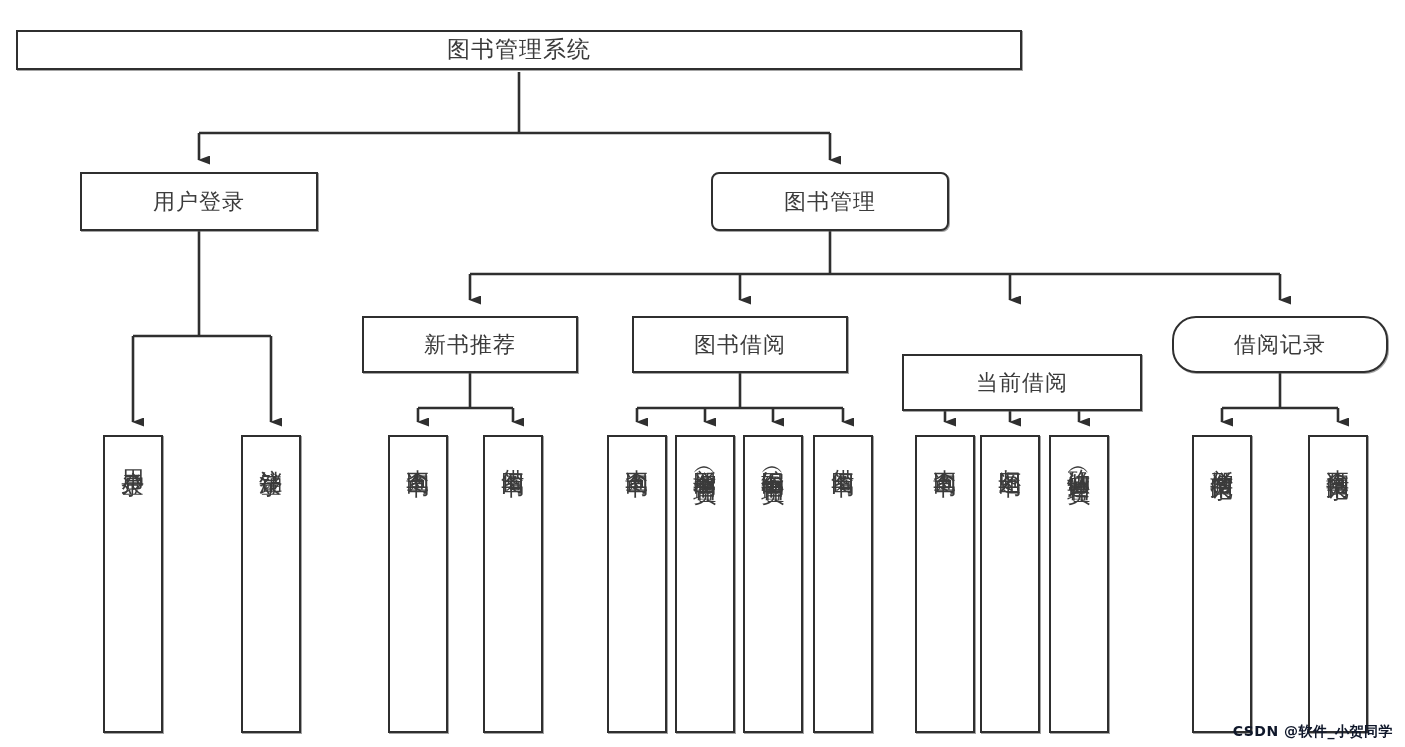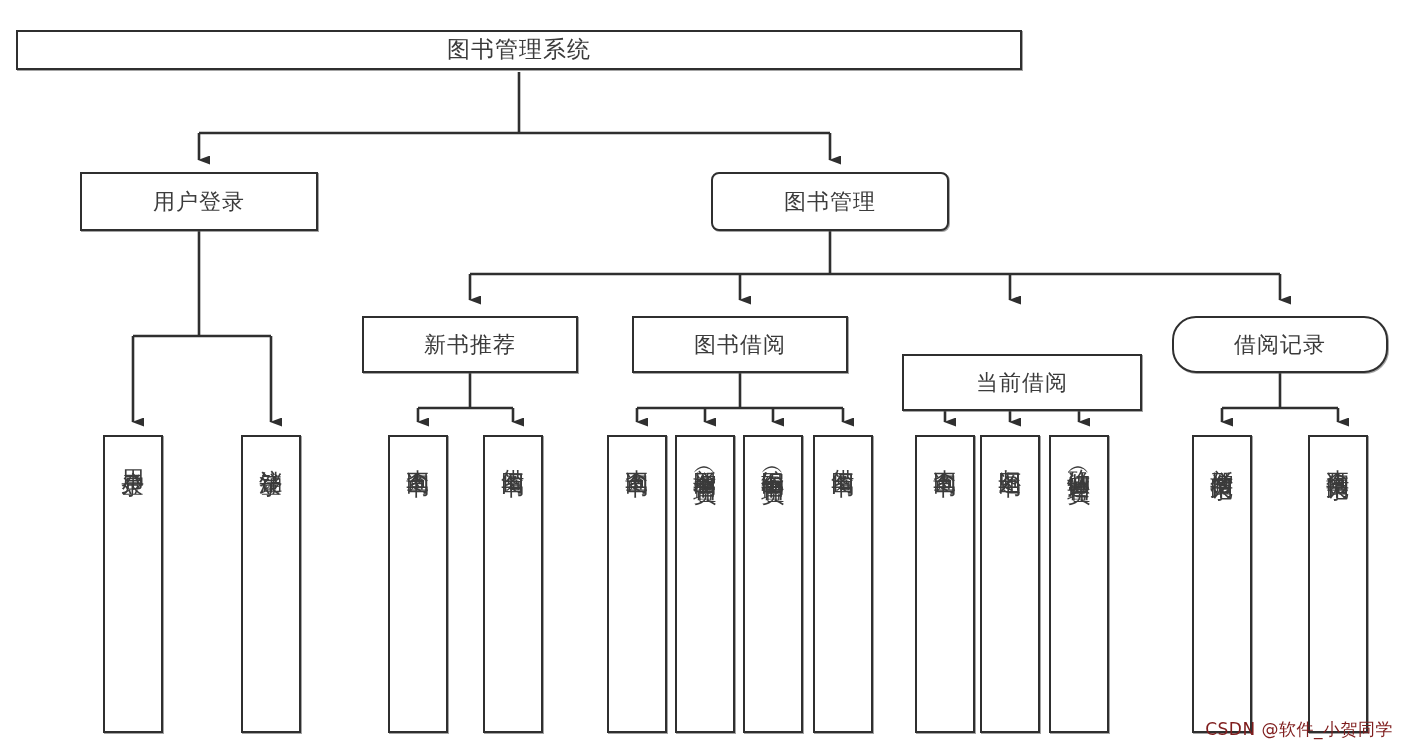--- a/index.html
+++ b/index.html
@@ -49,25 +49,26 @@
     font-size:23px;
     line-height:1.32;
     letter-spacing:2px;
     white-space:normal;
     max-height:280px;
   }
   #watermark{
     position:absolute;
     right:12px;
     bottom:6px;
-    font-size:17px;
-    color:#7f1d1d;
+    font-size:14px;
+    color:#0f172a;
     letter-spacing:0.5px;
     white-space:nowrap;
     user-select:none;
+    font-weight:bold;
   }
 </style>
 </head>
 <body>
 
 <div id="canvas">
 
   <svg id="wires" viewBox="0 0 1405 747">
     <defs>
       <marker id="arw" markerWidth="10" markerHeight="12" refX="4.5" refY="11" orient="auto" markerUnits="userSpaceOnUse">

